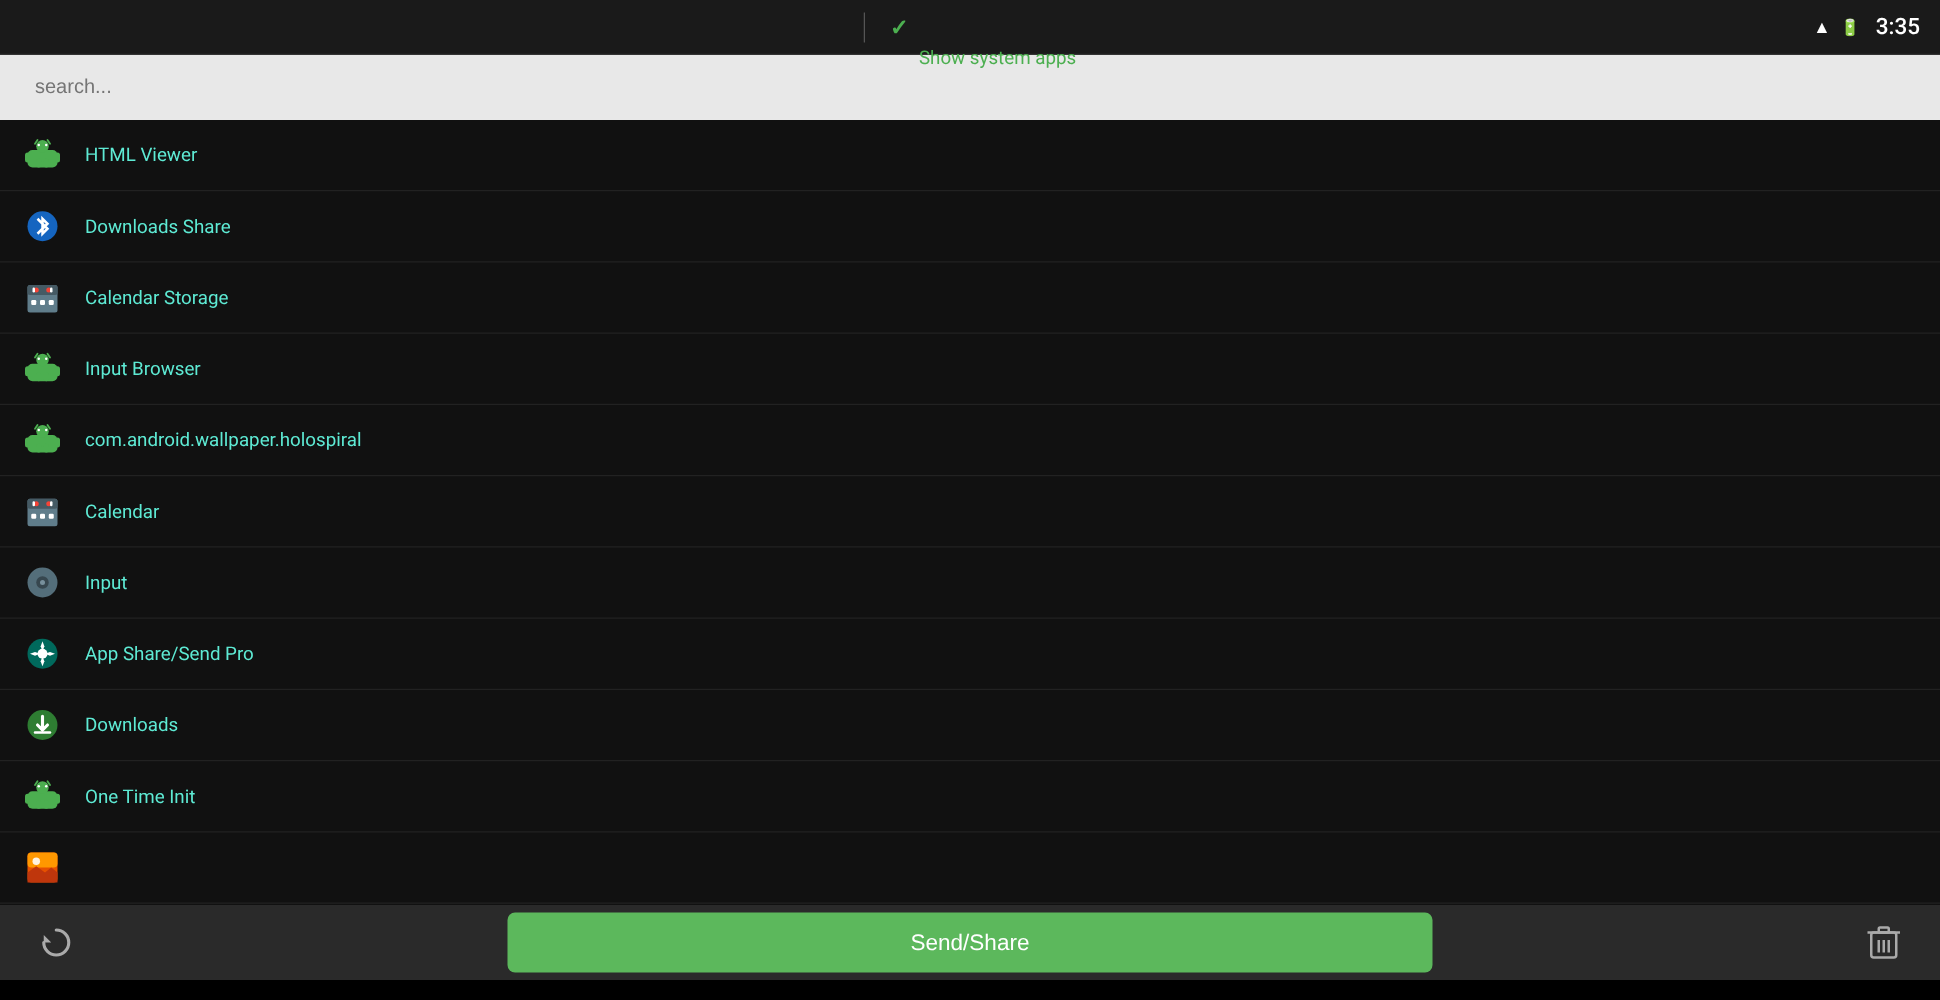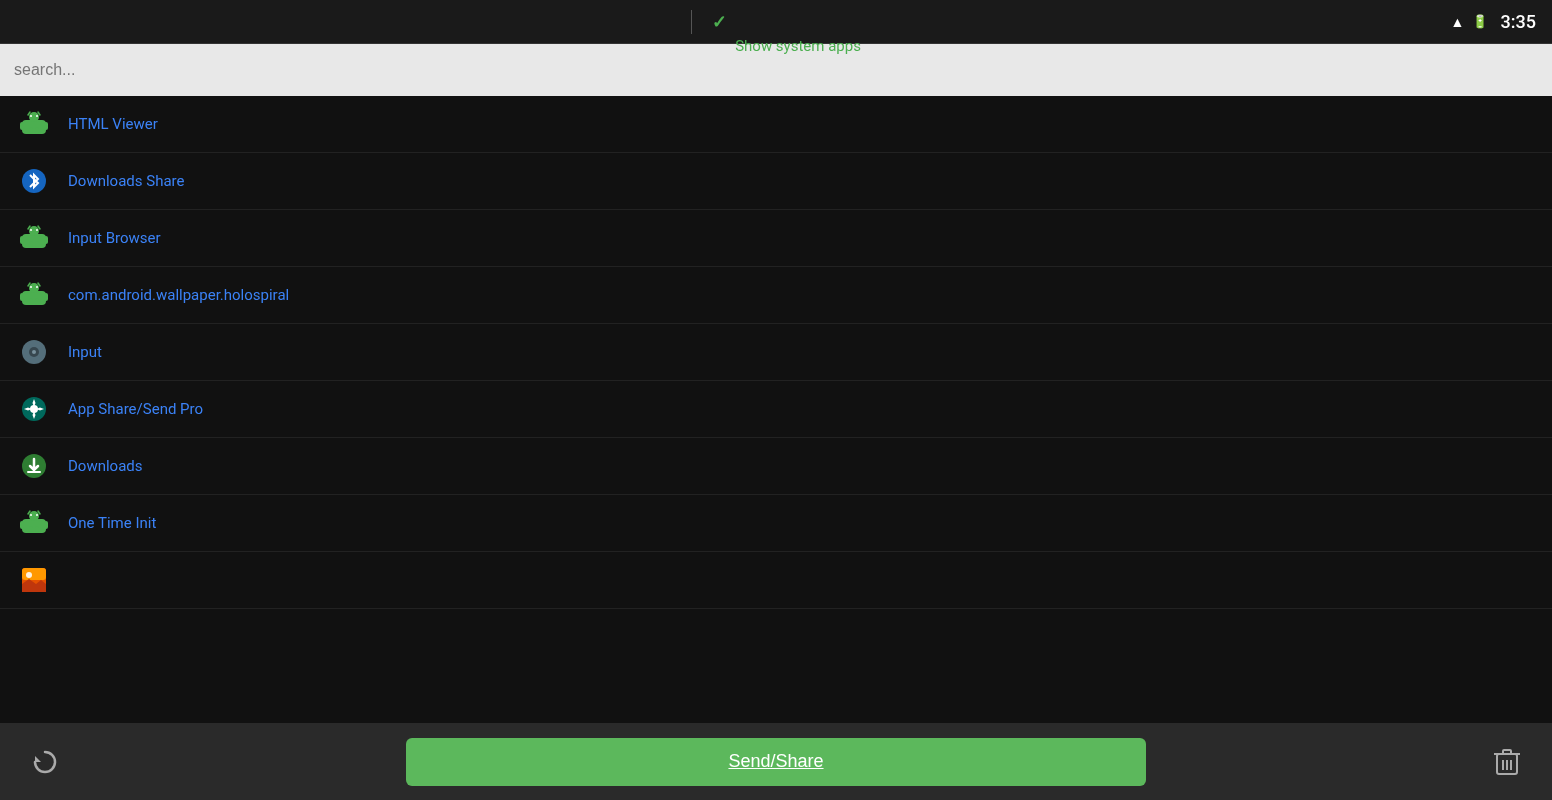--- a/index.html
+++ b/index.html
@@ -84,21 +84,21 @@
       margin-left: 4px;
     }
 
     
     #search-bar {
       width: 100%;
       height: 52px;
       background: #e8e8e8;
       display: flex;
       align-items: center;
-      padding: 0 14px;
+      padding: 0 28px;
     }
 
     #search-input {
       width: 100%;
       border: none;
       background: transparent;
       font-size: 16px;
       color: #888;
       outline: none;
     }
@@ -127,36 +127,35 @@
       margin-right: 16px;
       display: flex;
       align-items: center;
       justify-content: center;
       font-size: 18px;
       flex-shrink: 0;
     }
 
     .app-name {
       font-size: 15px;
-      color: #3b82f6;
+      color: #5eead4;
     }
 
     
     #bottom-bar {
       position: absolute;
-      bottom: 0;
+      bottom: 16px;
       left: 0;
       width: 100%;
-      height: 77px;
+      height: 60px;
       background: #2a2a2a;
       display: flex;
       align-items: center;
       justify-content: space-between;
       padding: 0 20px;
-      text-decoration: underline;
     }
 
     #refresh-button {
       width: 50px;
       height: 50px;
       display: flex;
       align-items: center;
       justify-content: center;
       cursor: pointer;
       background: none;
@@ -236,20 +235,36 @@
     <svg width="28" height="28" viewBox="0 0 28 28" xmlns="http://www.w3.org/2000/svg">
       <circle cx="14" cy="14" r="12" fill="#1565c0"></circle>
       <path d="M10 8 L18 16 L14 20 L14 8 L18 12 L10 20" stroke="white" stroke-width="2" fill="none"></path>
     </svg>
       </div>
       <span class="app-name">Downloads Share</span>
     </div>
     <div class="app-item">
       <div class="app-icon">
     <svg width="28" height="28" viewBox="0 0 28 28" xmlns="http://www.w3.org/2000/svg">
+      <rect x="2" y="4" width="24" height="22" rx="2" fill="#607d8b"></rect>
+      <rect x="2" y="4" width="24" height="8" rx="2" fill="#455a64"></rect>
+      <circle cx="9" cy="8" r="2" fill="#f44336"></circle>
+      <circle cx="19" cy="8" r="2" fill="#f44336"></circle>
+      <rect x="6" y="6" width="2" height="4" rx="1" fill="white"></rect>
+      <rect x="20" y="6" width="2" height="4" rx="1" fill="white"></rect>
+      <rect x="5" y="16" width="4" height="4" rx="1" fill="white"></rect>
+      <rect x="12" y="16" width="4" height="4" rx="1" fill="white"></rect>
+      <rect x="19" y="16" width="4" height="4" rx="1" fill="white"></rect>
+    </svg>
+      </div>
+      <span class="app-name">Calendar Storage</span>
+    </div>
+    <div class="app-item">
+      <div class="app-icon">
+    <svg width="28" height="28" viewBox="0 0 28 28" xmlns="http://www.w3.org/2000/svg">
       <rect x="2" y="10" width="24" height="14" rx="4" fill="#4caf50"></rect>
       <circle cx="14" cy="7" r="5" fill="#4caf50"></circle>
       <circle cx="11" cy="6" r="1" fill="white"></circle>
       <circle cx="17" cy="6" r="1" fill="white"></circle>
       <line x1="10" y1="2" x2="8" y2="5" stroke="#4caf50" stroke-width="1.5" stroke-linecap="round"></line>
       <line x1="18" y1="2" x2="20" y2="5" stroke="#4caf50" stroke-width="1.5" stroke-linecap="round"></line>
       <rect x="0" y="12" width="4" height="8" rx="2" fill="#4caf50"></rect>
       <rect x="24" y="12" width="4" height="8" rx="2" fill="#4caf50"></rect>
       <rect x="9" y="17" width="4" height="7" rx="2" fill="#4caf50"></rect>
       <rect x="15" y="17" width="4" height="7" rx="2" fill="#4caf50"></rect>
@@ -270,20 +285,36 @@
       <rect x="24" y="12" width="4" height="8" rx="2" fill="#4caf50"></rect>
       <rect x="9" y="17" width="4" height="7" rx="2" fill="#4caf50"></rect>
       <rect x="15" y="17" width="4" height="7" rx="2" fill="#4caf50"></rect>
     </svg>
       </div>
       <span class="app-name">com.android.wallpaper.holospiral</span>
     </div>
     <div class="app-item">
       <div class="app-icon">
     <svg width="28" height="28" viewBox="0 0 28 28" xmlns="http://www.w3.org/2000/svg">
+      <rect x="2" y="4" width="24" height="22" rx="2" fill="#607d8b"></rect>
+      <rect x="2" y="4" width="24" height="8" rx="2" fill="#455a64"></rect>
+      <circle cx="9" cy="8" r="2" fill="#f44336"></circle>
+      <circle cx="19" cy="8" r="2" fill="#f44336"></circle>
+      <rect x="6" y="6" width="2" height="4" rx="1" fill="white"></rect>
+      <rect x="20" y="6" width="2" height="4" rx="1" fill="white"></rect>
+      <rect x="5" y="16" width="4" height="4" rx="1" fill="white"></rect>
+      <rect x="12" y="16" width="4" height="4" rx="1" fill="white"></rect>
+      <rect x="19" y="16" width="4" height="4" rx="1" fill="white"></rect>
+    </svg>
+      </div>
+      <span class="app-name">Calendar</span>
+    </div>
+    <div class="app-item">
+      <div class="app-icon">
+    <svg width="28" height="28" viewBox="0 0 28 28" xmlns="http://www.w3.org/2000/svg">
       <circle cx="14" cy="14" r="12" fill="#546e7a"></circle>
       <circle cx="14" cy="14" r="5" fill="#37474f"></circle>
       <circle cx="14" cy="14" r="2" fill="#78909c"></circle>
     </svg>
       </div>
       <span class="app-name">Input</span>
     </div>
     <div class="app-item">
       <div class="app-icon">
     <svg width="28" height="28" viewBox="0 0 28 28" xmlns="http://www.w3.org/2000/svg">

